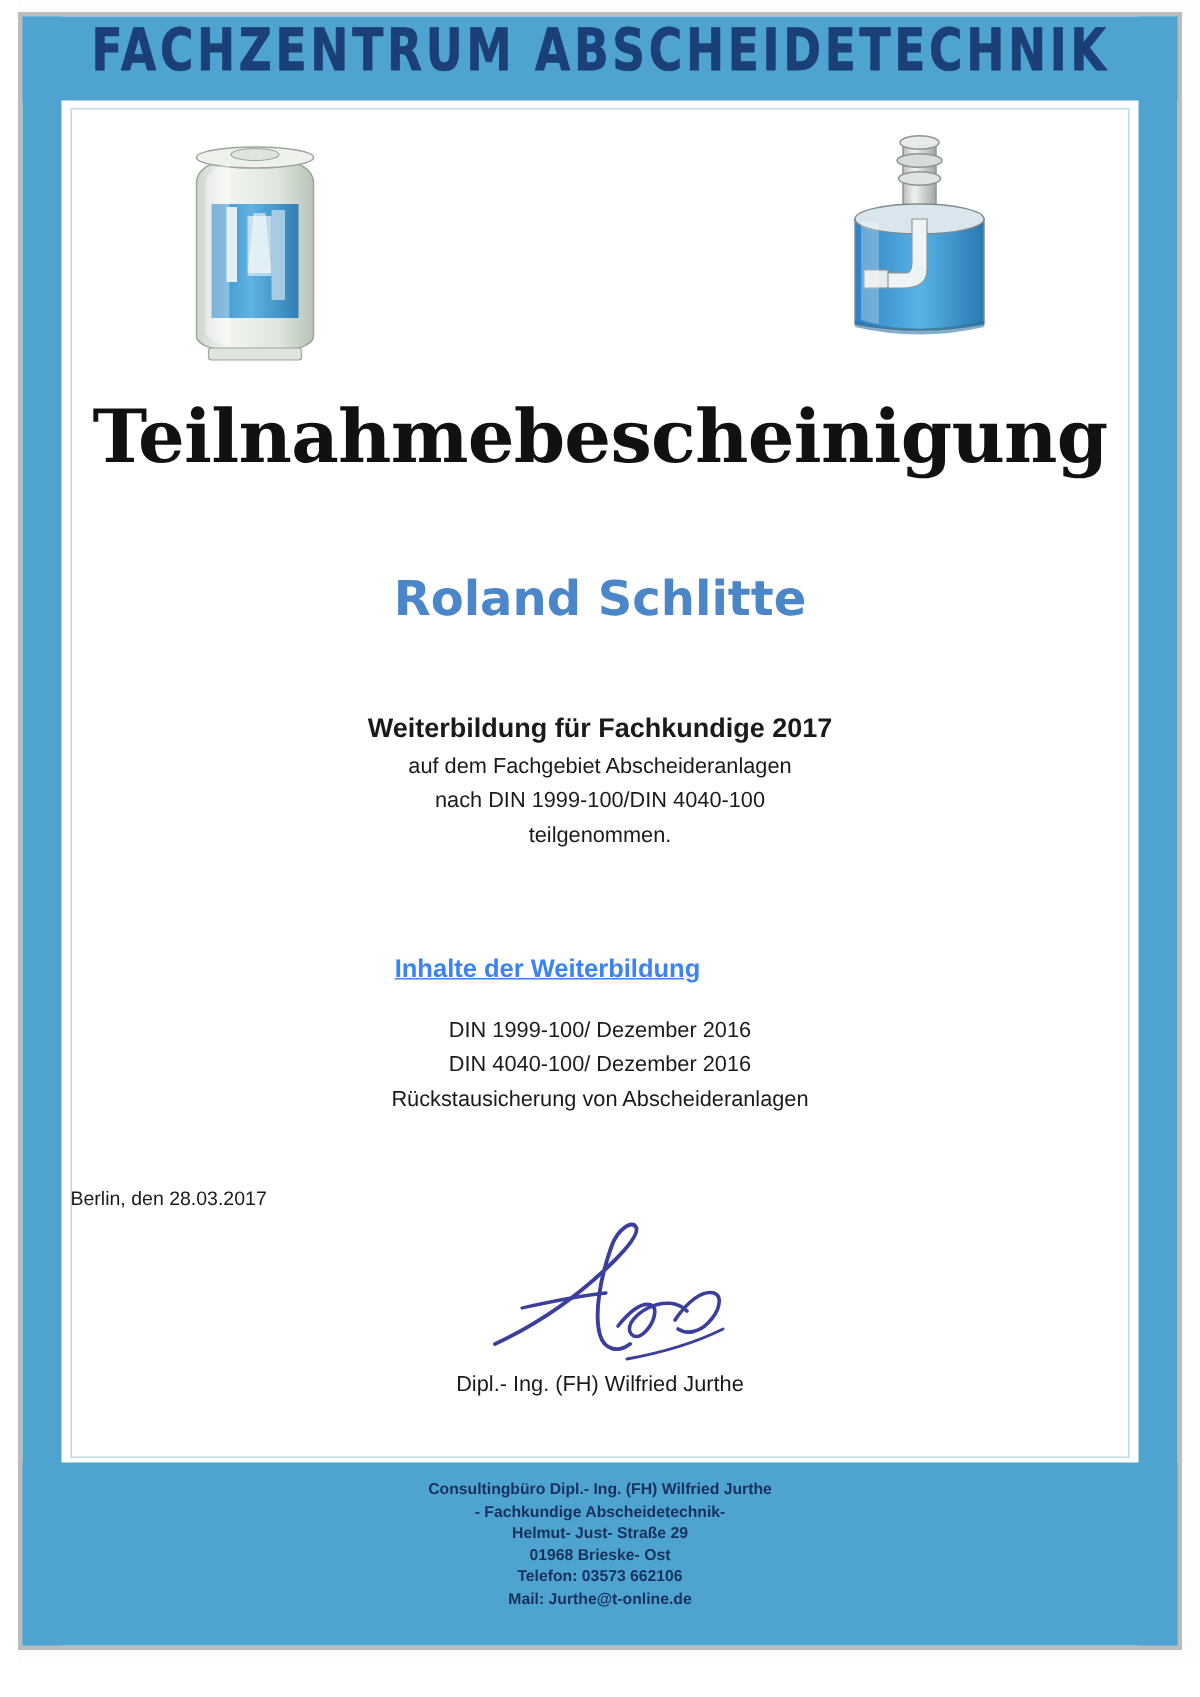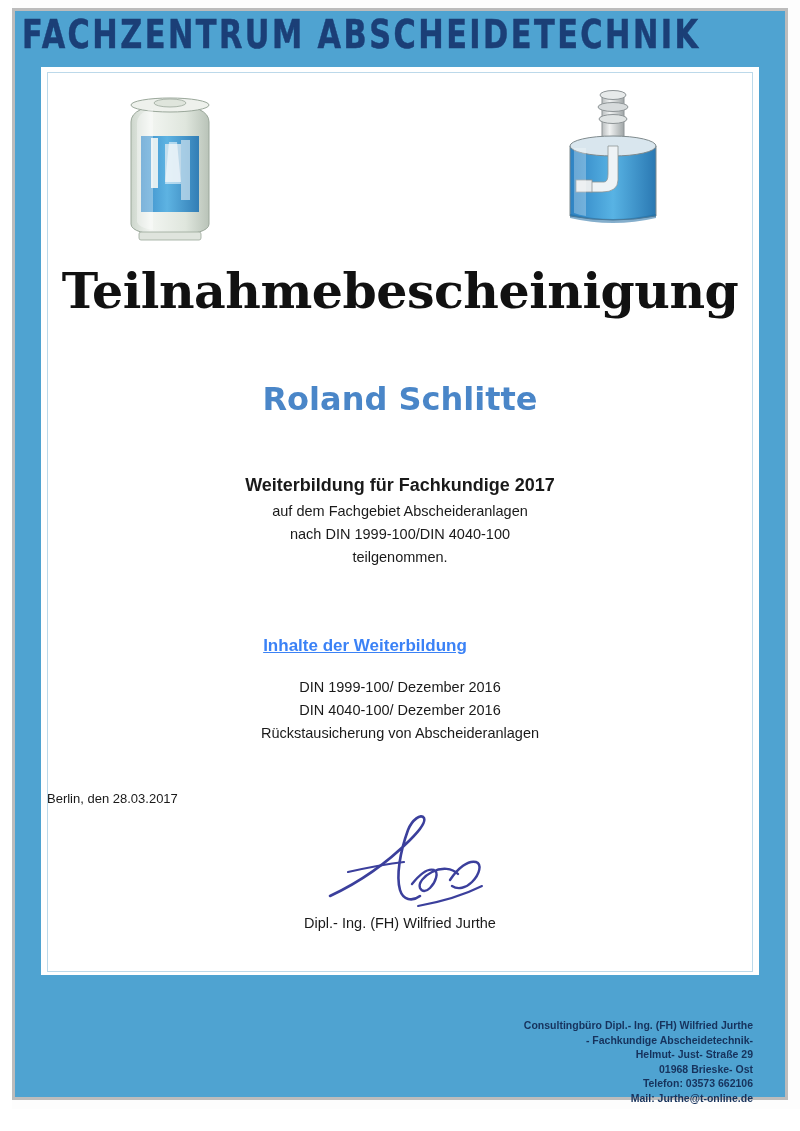--- a/index.html
+++ b/index.html
@@ -85,45 +85,45 @@
     border: 1px solid #bcd9ea;
     box-sizing: border-box;
     pointer-events: none;
   }
 
   
   .header-title {
     position: absolute;
     left: 15px; top: 16px;
     width: 770px;
+    text-align: center;
     font-family: "DejaVu Sans", sans-serif;
     font-weight: bold;
     font-size: 31px;
     letter-spacing: 2.5px;
     color: #1b3f77;
     -webkit-text-stroke: 0.4px #1b3f77;
     white-space: nowrap;
   }
   .header-title .sq {
     display: inline-block;
     transform: scaleY(1.25) scaleX(0.98);
   }
 
   
   .footer-block {
     position: absolute;
     left: 47px; top: 986px;
     width: 706px;
-    text-align: right;
+    text-align: center;
     color: #16325c;
     font-family: "Liberation Sans", sans-serif;
     font-size: 10.5px;
     font-weight: bold;
     line-height: 14.5px;
-    margin-top: 32px;
   }
 
   
   .illus-left {
     position: absolute;
     left: 115px; top: 88px;
     width: 110px; height: 160px;
   }
   .illus-right {
     position: absolute;

